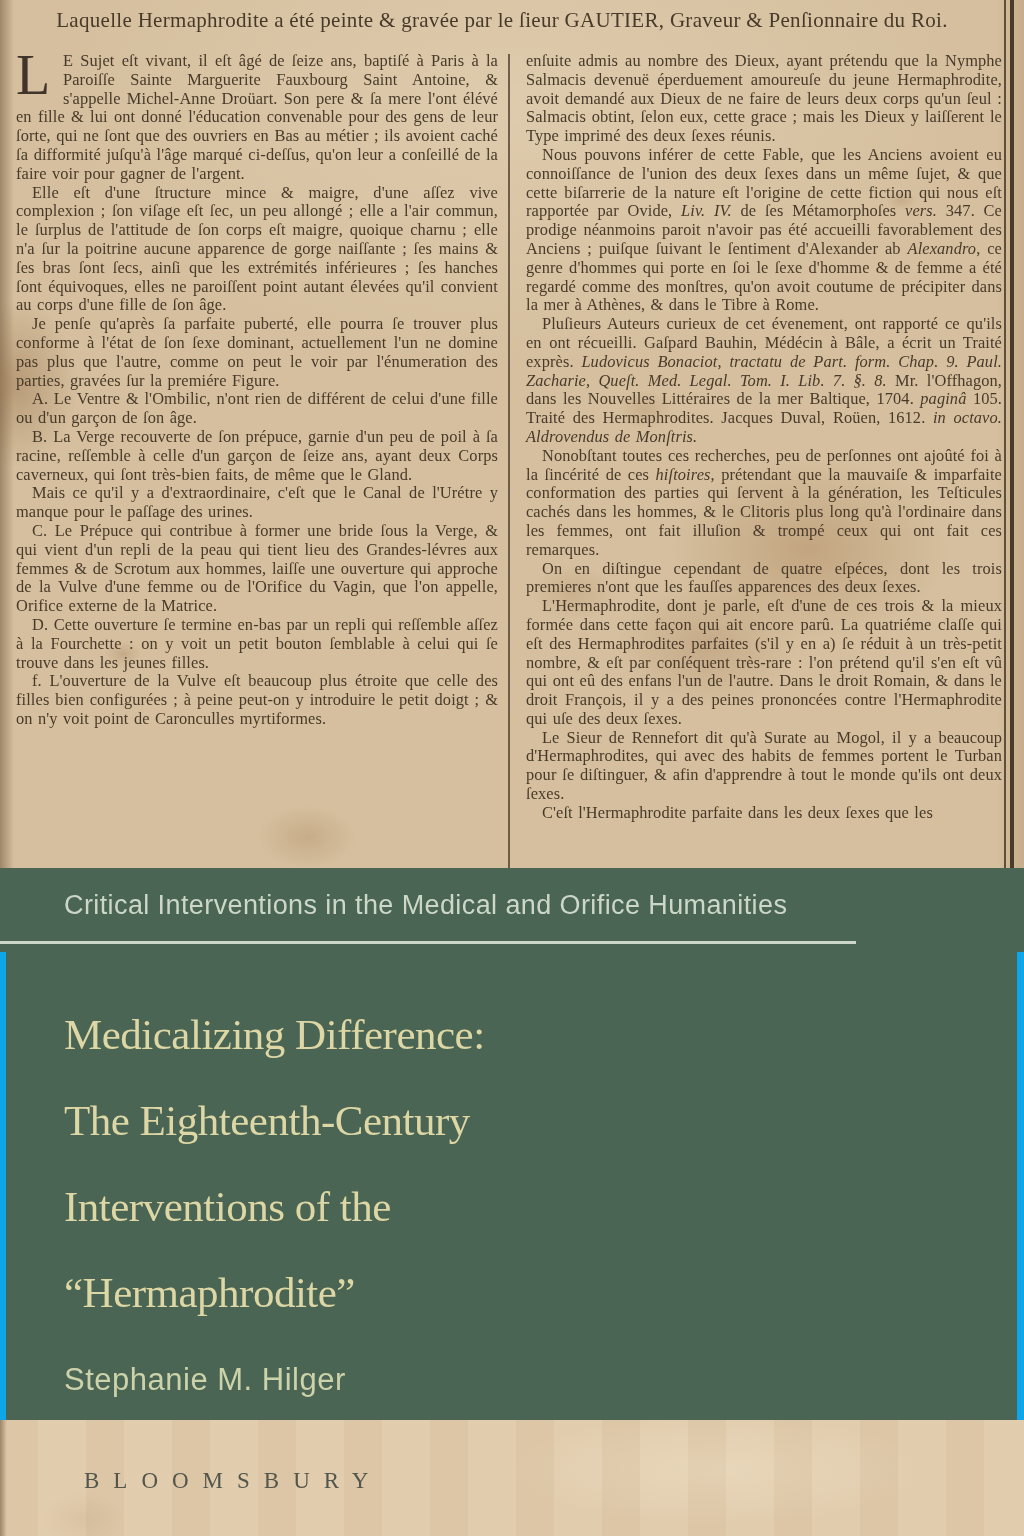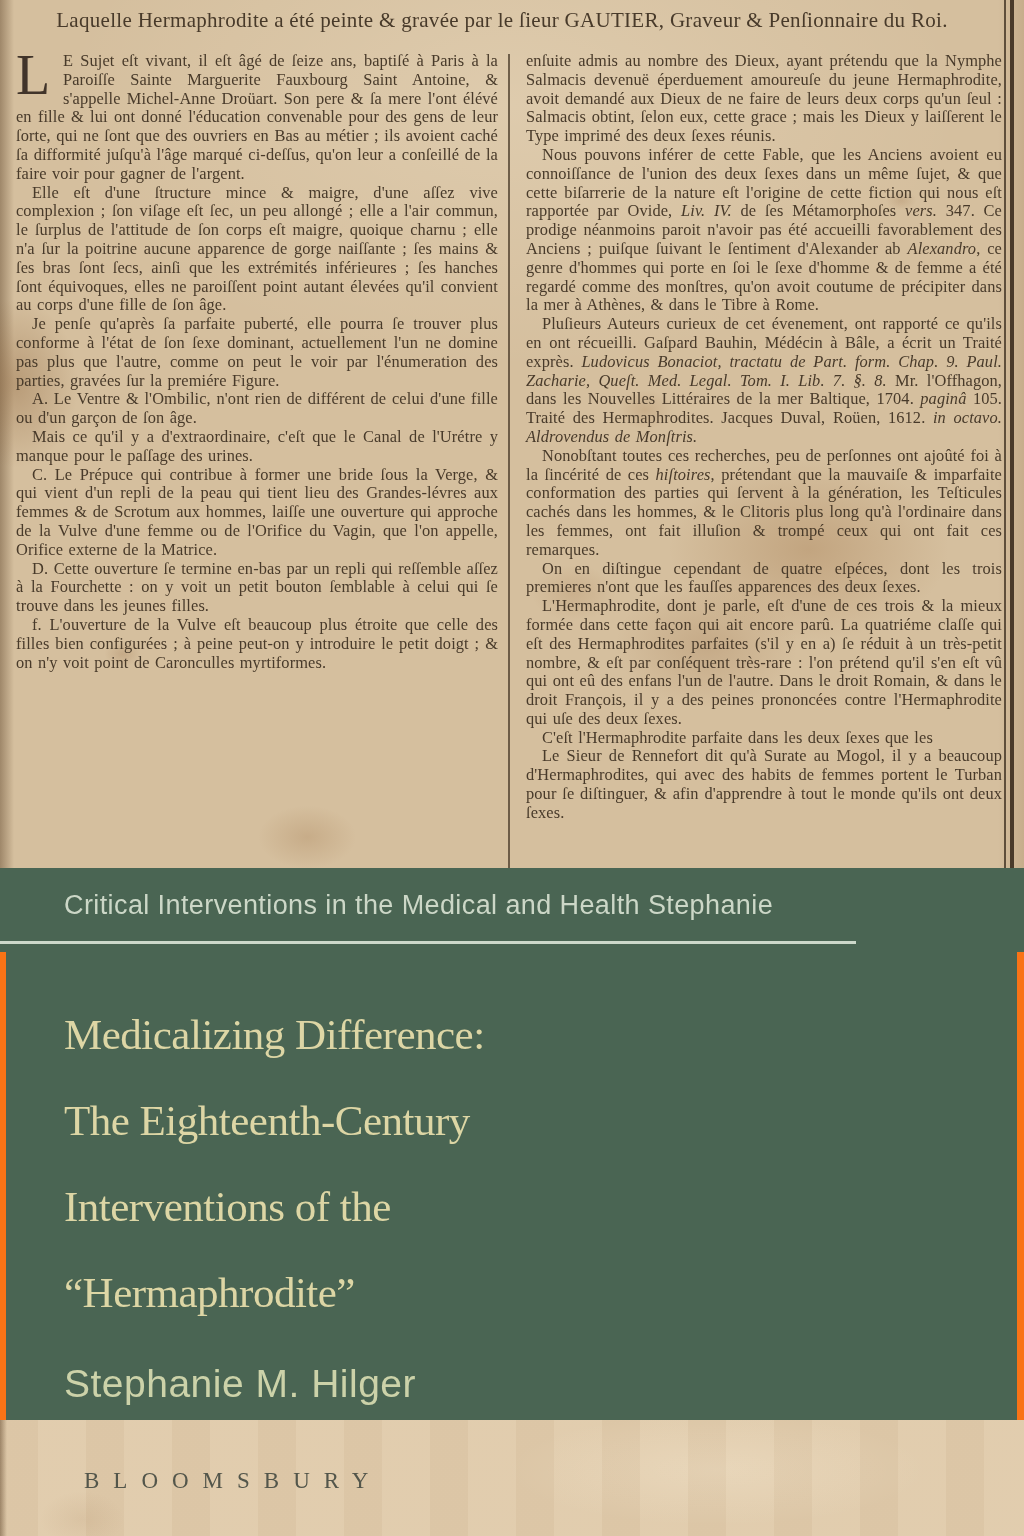--- a/index.html
+++ b/index.html
@@ -1,19 +1,19 @@
 <!DOCTYPE html>
 <html><head>
 <meta charset="utf-8">
 <style>
   html,body{margin:0;padding:0;background:#888;}
   .page{
     position:relative;width:1024px;height:1536px;overflow:hidden;
     font-family:"Liberation Serif","DejaVu Serif",serif;
-    background:#f97316;
+    background:#0ea5e9;
     text-decoration:underline;
   }
   
   .doc{
     position:absolute;left:0;top:0;width:1024px;height:872px;overflow:hidden;
     background-color:#d5bf9e;
     background-image:
       radial-gradient(ellipse 200px 130px at 79% 63%, rgba(151,104,58,.30), rgba(151,104,58,0) 70%),
       radial-gradient(ellipse 130px 90px at 69% 74%, rgba(140,95,55,.22), rgba(140,95,55,0) 70%),
       radial-gradient(ellipse 90px 120px at 1.5% 44%, rgba(130,88,48,.35), rgba(130,88,48,0) 70%),
@@ -65,21 +65,21 @@
     background:#4a6553;
   }
   .book-title{margin:0;padding:40px 0 0 58px;}
   .book-title .tl{
     font-family:"Liberation Serif","DejaVu Serif",serif;font-weight:normal;
     font-size:43px;line-height:86px;color:#ddd6a5;letter-spacing:-.5px;white-space:nowrap;
   }
   .book-author{
     position:absolute;left:58px;top:1330px;margin-top:-952px; 
     font-family:"Liberation Sans","DejaVu Sans",sans-serif;
-    font-size:39px;color:#ccd2a9;letter-spacing:.5px;white-space:nowrap;
+    font-size:31px;color:#ccd2a9;letter-spacing:.5px;white-space:nowrap;
   }
   
   .footer{
     position:absolute;left:0;top:1420px;width:1024px;height:124px;
     background-color:#e0cbac;
     background-image:
       repeating-linear-gradient(90deg, rgba(186,155,115,.10) 0 38px, rgba(236,218,188,.12) 38px 86px),
       radial-gradient(ellipse 300px 80px at 70% 40%, rgba(255,245,225,.25), rgba(255,245,225,0) 70%),
       radial-gradient(ellipse 60px 40px at 8% 80%, rgba(150,110,70,.12), rgba(150,110,70,0) 70%),
       linear-gradient(90deg, rgba(70,45,20,.45), rgba(70,45,20,0) 7px);
@@ -98,47 +98,48 @@
   <div class="doc">
     <div class="doc-header">Laquelle Hermaphrodite a été peinte &amp; gravée par le ſieur GAUTIER, Graveur &amp; Penſionnaire du Roi.</div>
 
     <div class="col col-left">
       <div class="dropcap">L</div>
       <div>
           <p><span>E Sujet eſt vivant, il eſt âgé de ſeize ans, baptiſé à Paris à la Paroiſſe Sainte Marguerite Fauxbourg Saint Antoine, &amp; s'appelle Michel-Anne Droüart. Son pere &amp; ſa mere l'ont élévé en fille &amp; lui ont donné l'éducation convenable pour des gens de leur ſorte, qui ne ſont que des ouvriers en Bas au métier ; ils avoient caché ſa difformité juſqu'à l'âge marqué ci-deſſus, qu'on leur a conſeillé de la faire voir pour gagner de l'argent.</span></p>
           <p><span>Elle eſt d'une ſtructure mince &amp; maigre, d'une aſſez vive complexion ; ſon viſage eſt ſec, un peu allongé ; elle a l'air commun, le ſurplus de l'attitude de ſon corps eſt maigre, quoique charnu ; elle n'a ſur la poitrine aucune apparence de gorge naiſſante ; ſes mains &amp; ſes bras ſont ſecs, ainſi que les extrémités inférieures ; ſes hanches ſont équivoques, elles ne paroiſſent point autant élevées qu'il convient au corps d'une fille de ſon âge.</span></p>
           <p><span>Je penſe qu'après ſa parfaite puberté, elle pourra ſe trouver plus conforme à l'état de ſon ſexe dominant, actuellement l'un ne domine pas plus que l'autre, comme on peut le voir par l'énumeration des parties, gravées ſur la premiére Figure.</span></p>
           <p><span>A. Le Ventre &amp; l'Ombilic, n'ont rien de différent de celui d'une fille ou d'un garçon de ſon âge.</span></p>
+          <p><span>B. La Verge recouverte de ſon prépuce, garnie d'un peu de poil à ſa racine, reſſemble à celle d'un garçon de ſeize ans, ayant deux Corps caverneux, qui ſont très-bien faits, de même que le Gland.</span></p>
           <p><span>Mais ce qu'il y a d'extraordinaire, c'eſt que le Canal de l'Urétre y manque pour le paſſage des urines.</span></p>
           <p><span>C. Le Prépuce qui contribue à former une bride ſous la Verge, &amp; qui vient d'un repli de la peau qui tient lieu des Grandes-lévres aux femmes &amp; de Scrotum aux hommes, laiſſe une ouverture qui approche de la Vulve d'une femme ou de l'Orifice du Vagin, que l'on appelle, Orifice externe de la Matrice.</span></p>
           <p><span>D. Cette ouverture ſe termine en-bas par un repli qui reſſemble aſſez à la Fourchette : on y voit un petit bouton ſemblable à celui qui ſe trouve dans les jeunes filles.</span></p>
           <p><span>f. L'ouverture de la Vulve eſt beaucoup plus étroite que celle des filles bien configurées ; à peine peut-on y introduire le petit doigt ; &amp; on n'y voit point de Caronculles myrtiformes.</span></p>
         </div>
     </div>
 
     <div class="col col-right">
       <div>
           <p><span>enſuite admis au nombre des Dieux, ayant prétendu que la Nymphe Salmacis devenuë éperduement amoureuſe du jeune Hermaphrodite, avoit demandé aux Dieux de ne faire de leurs deux corps qu'un ſeul : Salmacis obtint, ſelon eux, cette grace ; mais les Dieux y laiſſerent le Type imprimé des deux ſexes réunis.</span></p>
           <p><span>Nous pouvons inférer de cette Fable, que les Anciens avoient eu connoiſſance de l'union des deux ſexes dans un même ſujet, &amp; que cette biſarrerie de la nature eſt l'origine de cette fiction qui nous eſt rapportée par Ovide, </span><span class="it">Liv. IV.</span><span> de ſes Métamorphoſes </span><span class="it">vers.</span><span> 347. Ce prodige néanmoins paroit n'avoir pas été accueilli favorablement des Anciens ; puiſque ſuivant le ſentiment d'Alexander ab </span><span class="it">Alexandro</span><span>, ce genre d'hommes qui porte en ſoi le ſexe d'homme &amp; de femme a été regardé comme des monſtres, qu'on avoit coutume de précipiter dans la mer à Athènes, &amp; dans le Tibre à Rome.</span></p>
           <p><span>Pluſieurs Auteurs curieux de cet évenement, ont rapporté ce qu'ils en ont récueilli. Gaſpard Bauhin, Médécin à Bâle, a écrit un Traité exprès. </span><span class="it">Ludovicus Bonaciot, tractatu de Part. form. Chap. 9. Paul. Zacharie, Queſt. Med. Legal. Tom. I. Lib. 7. §. 8.</span><span> Mr. l'Offhagon, dans les Nouvelles Littéraires de la mer Baltique, 1704. </span><span class="it">paginâ</span><span> 105. Traité des Hermaphrodites. Jacques Duval, Roüen, 1612. </span><span class="it">in octavo. Aldrovendus de Monſtris.</span></p>
           <p><span>Nonobſtant toutes ces recherches, peu de perſonnes ont ajoûté foi à la ſincérité de ces </span><span class="it">hiſtoires</span><span>, prétendant que la mauvaiſe &amp; imparfaite conformation des parties qui ſervent à la génération, les Teſticules cachés dans les hommes, &amp; le Clitoris plus long qu'à l'ordinaire dans les femmes, ont fait illuſion &amp; trompé ceux qui ont fait ces remarques.</span></p>
           <p><span>On en diſtingue cependant de quatre eſpéces, dont les trois premieres n'ont que les fauſſes apparences des deux ſexes.</span></p>
           <p><span>L'Hermaphrodite, dont je parle, eſt d'une de ces trois &amp; la mieux formée dans cette façon qui ait encore parû. La quatriéme claſſe qui eſt des Hermaphrodites parfaites (s'il y en a) ſe réduit à un très-petit nombre, &amp; eſt par conſéquent très-rare : l'on prétend qu'il s'en eſt vû qui ont eû des enfans l'un de l'autre. Dans le droit Romain, &amp; dans le droit François, il y a des peines prononcées contre l'Hermaphrodite qui uſe des deux ſexes.</span></p>
+          <p><span>Le Sieur de Rennefort dit qu'à Surate au Mogol, il y a beaucoup d'Hermaphrodites, qui avec des habits de femmes portent le Turban pour ſe diſtinguer, &amp; afin d'apprendre à tout le monde qu'ils ont deux ſexes.</span></p>
           <p><span>C'eſt l'Hermaphrodite parfaite dans les deux ſexes que les</span></p>
-          <p><span>Le Sieur de Rennefort dit qu'à Surate au Mogol, il y a beaucoup d'Hermaphrodites, qui avec des habits de femmes portent le Turban pour ſe diſtinguer, &amp; afin d'apprendre à tout le monde qu'ils ont deux ſexes.</span></p>
         </div>
     </div>
 
     <div class="rule-v rule-divider"></div>
     <div class="rule-v rule-r1"></div>
     <div class="rule-v rule-r2"></div>
   </div>
 
   <div class="banner">
-    <div class="banner-title">Critical Interventions in the Medical and Health Stephanie</div>
+    <div class="banner-title">Critical Interventions in the Medical and Orifice Humanities</div>
     <div class="banner-rule"></div>
   </div>
 
   <div class="title-block">
     <div class="book-title">
       <div class="tl">Medicalizing Difference:</div>
       <div class="tl">The Eighteenth-Century</div>
       <div class="tl">Interventions of the</div>
       <div class="tl">“Hermaphrodite”</div>
     </div>

